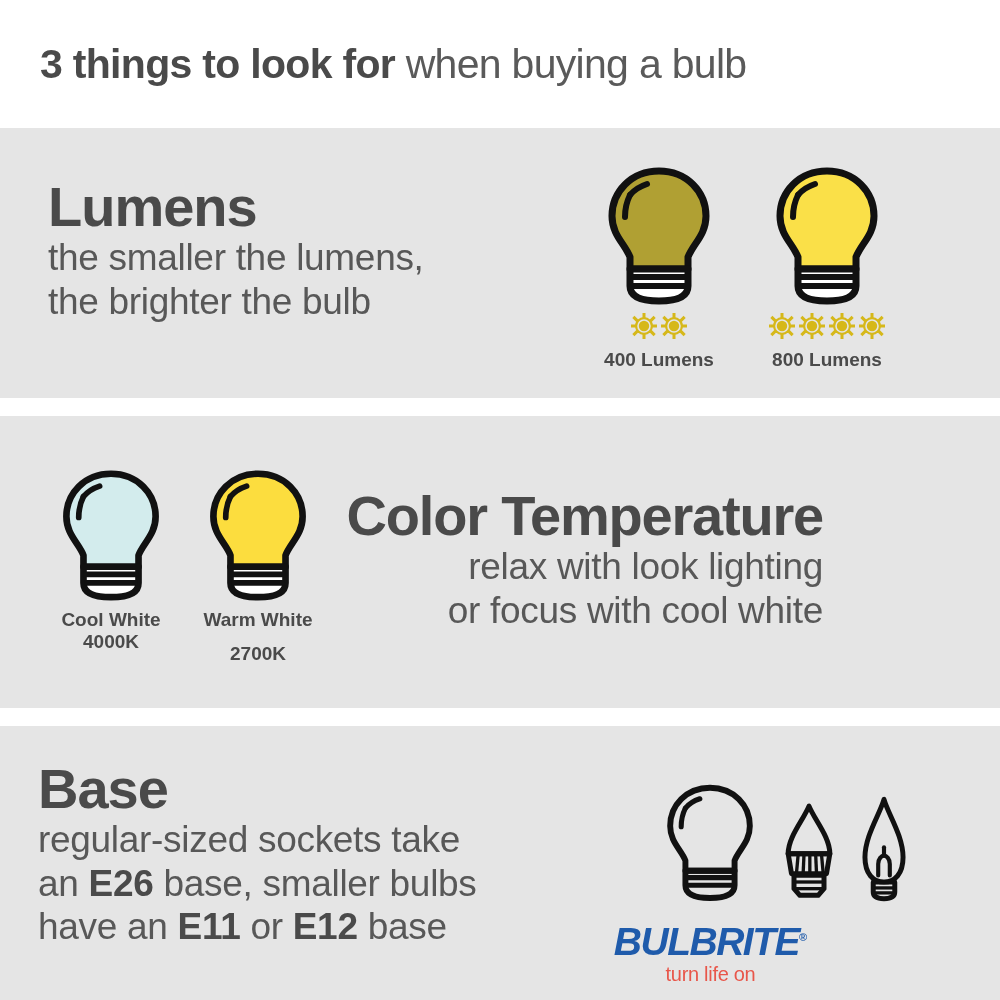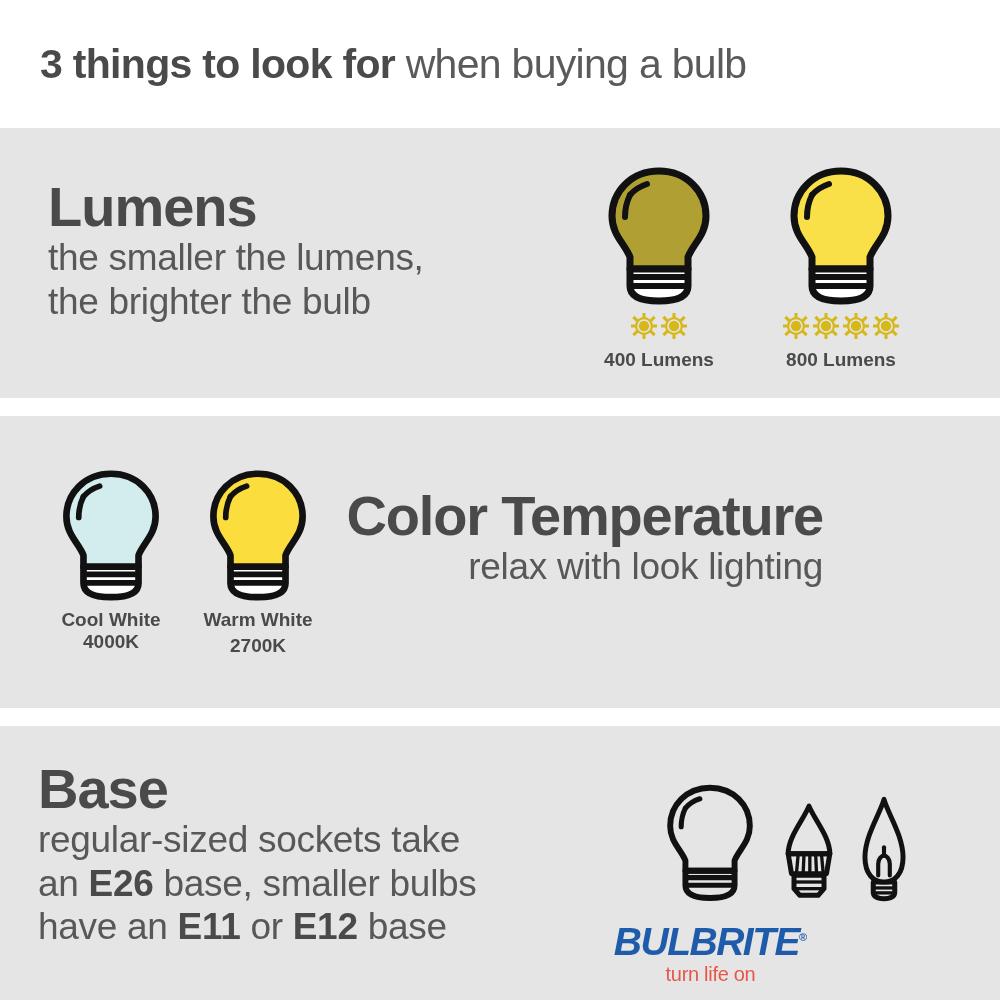--- a/index.html
+++ b/index.html
@@ -76,21 +76,21 @@
   .sub-line b { font-weight: bold; color: #4a4a4a; }
 
   #lumens-text { left: 48px; top: 178px; }
   #color-text  { right: 22px; top: 487px; text-align: right; }
   #base-text   { left: 38px; top: 760px; }
 
   #color-text .big-title { letter-spacing: -1.2px; }
 
   
   .bulb-group { position: absolute; display: flex; }
-  #lumens-icons { left: 600px; top: 165px; gap: 64px; }
+  #lumens-icons { left: 600px; top: 165px; gap: 50px; }
   #color-icons  { left: 55px;  top: 468px; gap: 35px; }
   #base-icons   { left: 660px; top: 782px; gap: 18px; align-items: flex-end; }
 
   .bulb-item { display: flex; flex-direction: column; align-items: center; }
 
   .suns { display: flex; gap: 4px; margin-top: 6px; height: 30px; align-items: center; }
 
   .cap-label {
     margin-top: 8px;
     font-size: 19px;
@@ -286,27 +286,28 @@
     <div class="bulb-item">
       <svg width="112" height="133" viewBox="0 0 118 140">
         <path d="M59 6 C31 6 12 27 12 51 C12 70 25 79 30 92 L30 104 L88 104 L88 92 C93 79 106 70 106 51 C106 27 87 6 59 6 Z" fill="#fcdd3e" stroke="#111111" stroke-width="7" stroke-linejoin="round"></path>
         <path d="M30 104 L88 104 L88 121 C88 132 77 136 59 136 C41 136 30 132 30 121 Z" fill="#ffffff" stroke="#111111" stroke-width="7" stroke-linejoin="round"></path>
         <line x1="30" y1="112" x2="88" y2="112" stroke="#111111" stroke-width="6"></line>
         <line x1="31" y1="121" x2="87" y2="121" stroke="#111111" stroke-width="6"></line>
         <path d="M30 30 C26 38 25 45 25 52" fill="none" stroke="#111111" stroke-width="6" stroke-linecap="round"></path>
         <path d="M30 30 C35 24 41 21 47 19" fill="none" stroke="#111111" stroke-width="6" stroke-linecap="round"></path>
       </svg>
       <div class="cap-label">Warm White</div>
-      <div class="cap-label" style="margin-top:4px">2700K</div>
+      <div class="cap-label" style="margin-top:12px">2700K</div>
     </div>
   </div>
 
   <div class="txt-block" id="color-text">
     <div class="big-title">Color Temperature</div>
     <div class="sub-line">relax with look lighting</div>
+    <div class="sub-line">or focus with cool white</div>
   </div>
 
   <div class="panel" id="panel-base"></div>
 
   <div class="txt-block" id="base-text">
     <div class="big-title">Base</div>
     <div class="sub-line">regular-sized sockets take</div>
     <div class="sub-line"><span>an </span><b>E26</b><span> base, smaller bulbs</span></div>
     <div class="sub-line"><span>have an </span><b>E11</b><span> or </span><b>E12</b><span> base</span></div>
   </div>

